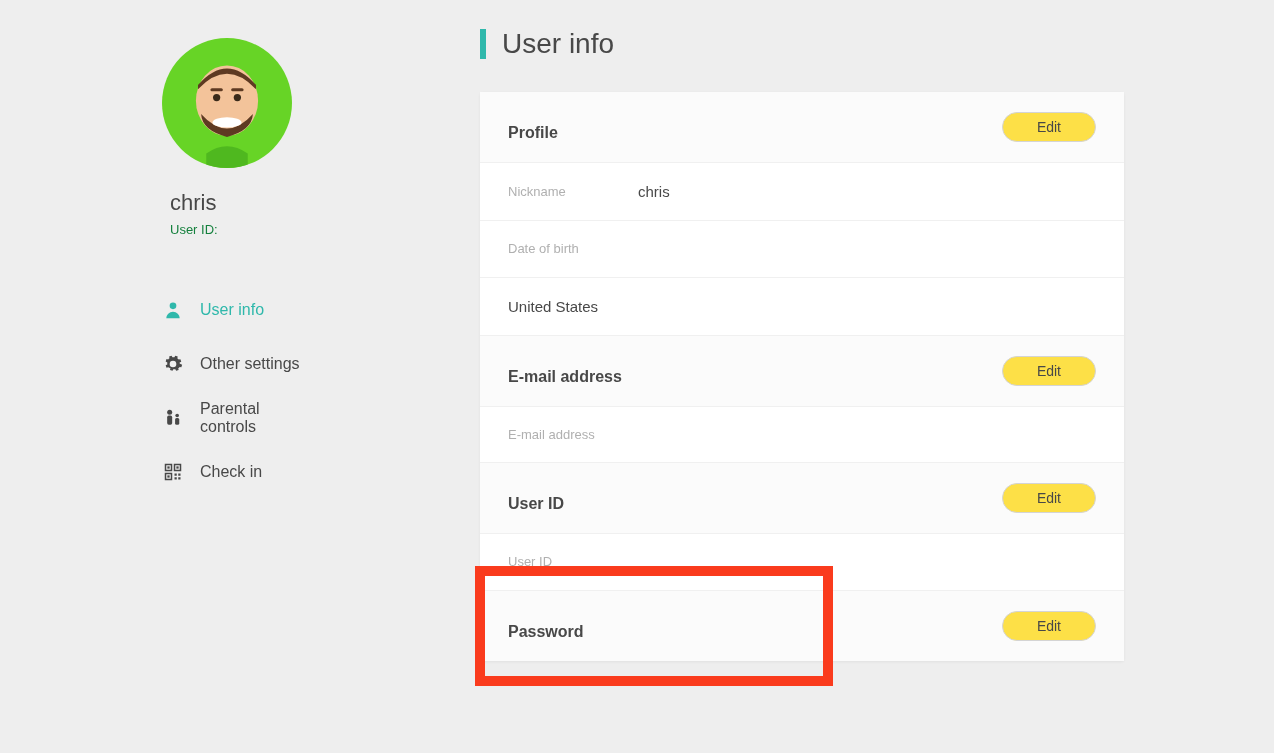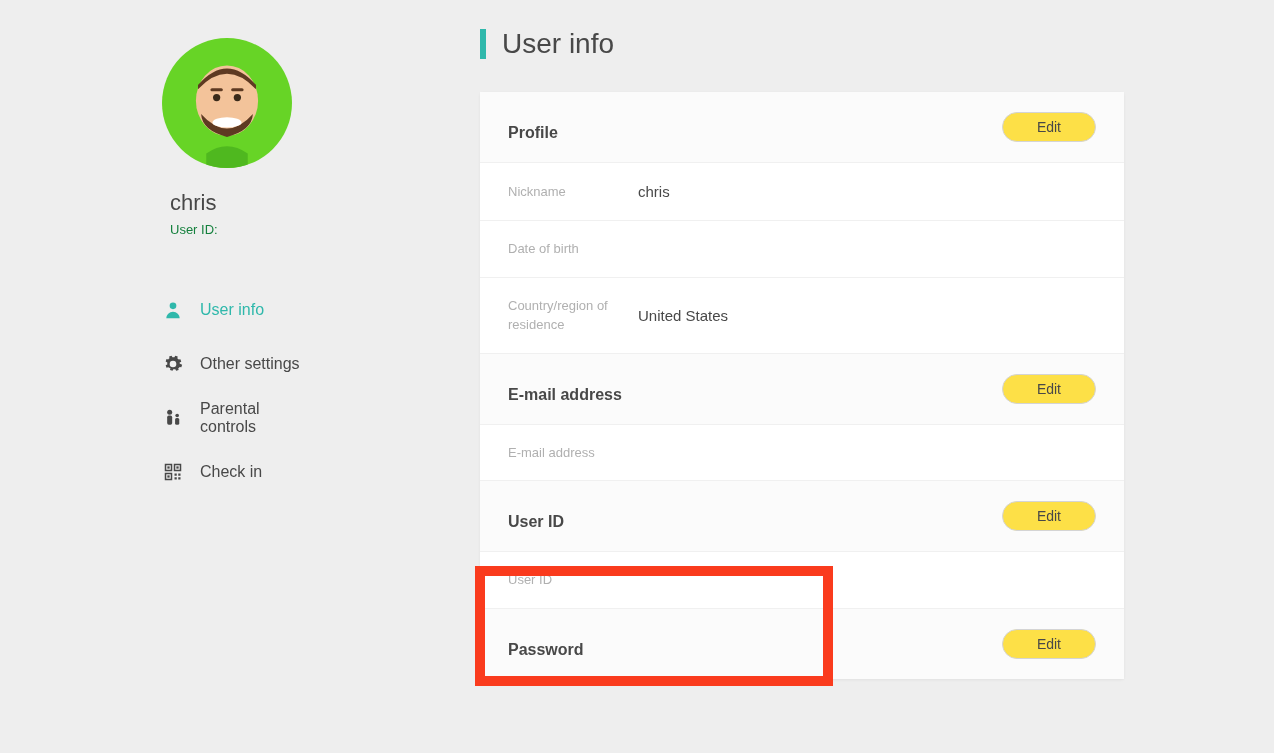--- a/index.html
+++ b/index.html
@@ -236,21 +236,20 @@
       </div>
       <div class="row">
         <div class="row-label">Nickname</div>
         <div class="row-value">chris</div>
       </div>
       <div class="row">
         <div class="row-label">Date of birth</div>
         <div class="row-value"></div>
       </div>
       <div class="row">
-        <div class="row-label">Country/region of residence</div>
         <div class="row-value">United States</div>
       </div>
 
       <div class="section-header">
         <h3>E-mail address</h3>
         <button class="edit-btn">Edit</button>
       </div>
       <div class="row">
         <div class="row-label">E-mail address</div>
         <div class="row-value"></div>

